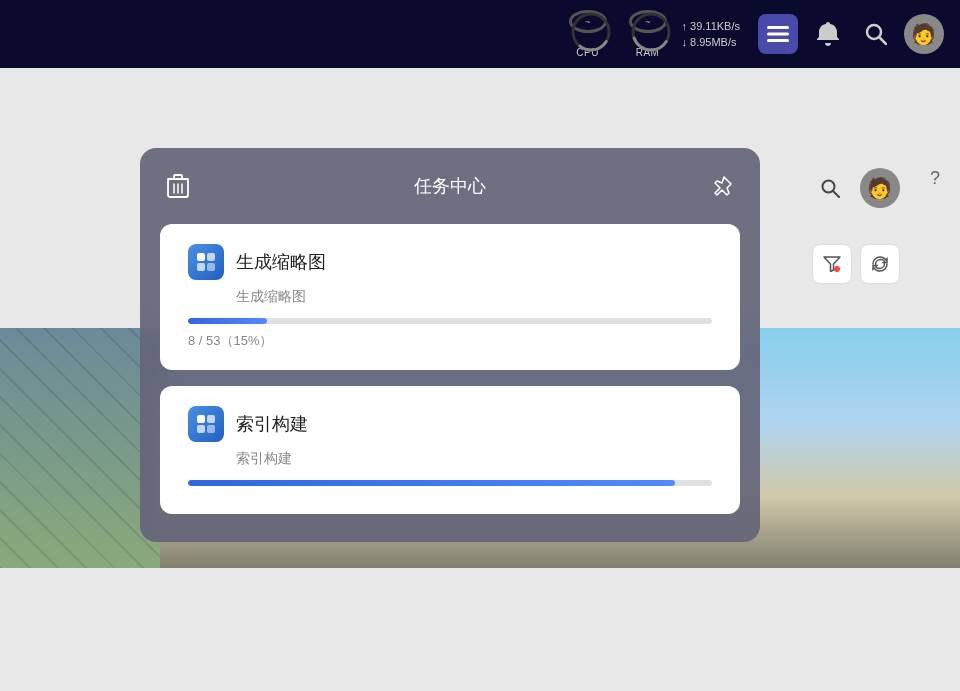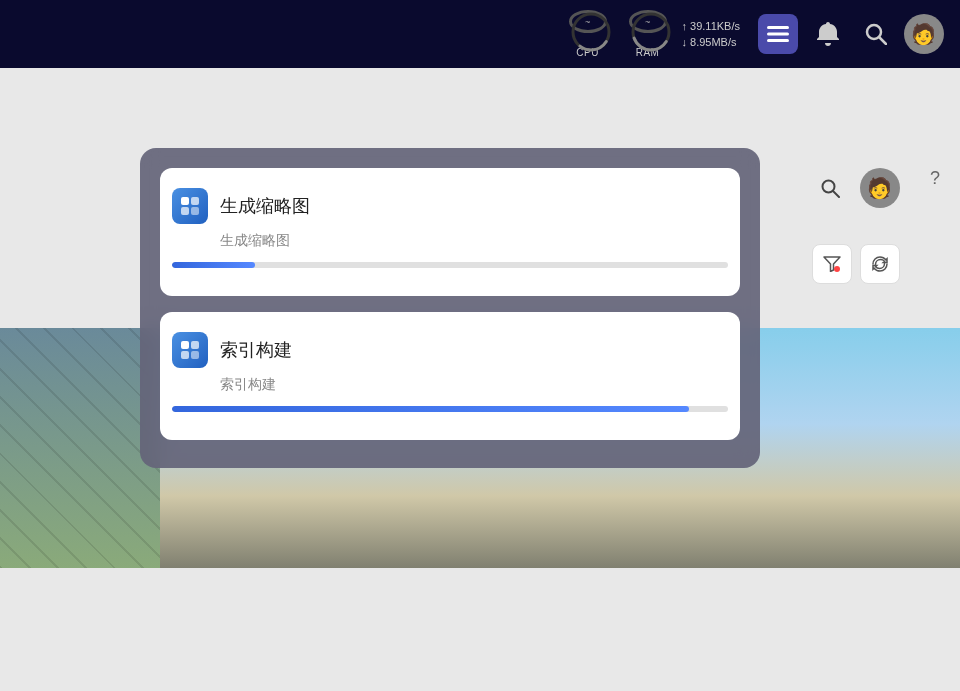--- a/index.html
+++ b/index.html
@@ -234,21 +234,21 @@
       justify-content: center;
       width: 36px;
       height: 36px;
       cursor: pointer;
     }
 
     
     .task-card {
       background: #fff;
       border-radius: 12px;
-      padding: 20px 12px;
+      padding: 20px 28px;
       margin-bottom: 16px;
     }
 
     .task-card:last-child {
       margin-bottom: 8px;
     }
 
     .task-card-header {
       display: flex;
       align-items: center;
@@ -407,37 +407,58 @@
     <div class="photo-left">
       <div class="photo-scaffolding"></div>
     </div>
     <div class="photo-right">
       <div class="photo-street"></div>
     </div>
   </div>
 
   <div class="task-overlay">
 
+    <div class="task-header">
+      <div class="task-header-left">
+        <svg width="22" height="24" viewBox="0 0 22 24" fill="none">
+          <rect x="1" y="5" width="20" height="18" rx="2" stroke="white" stroke-width="1.8" fill="none"></rect>
+          <line x1="1" y1="5" x2="21" y2="5" stroke="white" stroke-width="1.8" stroke-linecap="round"></line>
+          <rect x="7" y="1" width="8" height="4" rx="1" stroke="white" stroke-width="1.8" fill="none"></rect>
+          <line x1="7" y1="10" x2="7" y2="19" stroke="white" stroke-width="1.5" stroke-linecap="round"></line>
+          <line x1="11" y1="10" x2="11" y2="19" stroke="white" stroke-width="1.5" stroke-linecap="round"></line>
+          <line x1="15" y1="10" x2="15" y2="19" stroke="white" stroke-width="1.5" stroke-linecap="round"></line>
+        </svg>
+      </div>
+
+      <span class="task-title">任务中心</span>
+
+      <div class="task-pin">
+        <svg width="22" height="22" viewBox="0 0 22 22" fill="none">
+          <path d="M13 2L20 9L16 13L18 18L16 20L11 15L6 20L4 18L9 13L4 8L6 6L11 8L13 2Z" stroke="white" stroke-width="1.5" fill="none" stroke-linejoin="round"></path>
+        </svg>
+      </div>
+    </div>
 
     <div class="task-card">
       <div class="task-card-header">
         <div class="task-card-icon">
           <svg width="22" height="22" viewBox="0 0 22 22" fill="white">
             <rect x="2" y="2" width="8" height="8" rx="2" fill="white"></rect>
             <rect x="12" y="2" width="8" height="8" rx="2" fill="white" opacity="0.7"></rect>
             <rect x="2" y="12" width="8" height="8" rx="2" fill="white" opacity="0.7"></rect>
             <rect x="12" y="12" width="8" height="8" rx="2" fill="white" opacity="0.5"></rect>
           </svg>
         </div>
         <span class="task-card-name">生成缩略图</span>
       </div>
       <div class="task-card-subtitle">生成缩略图</div>
       <div class="progress-bar-bg">
         <div class="progress-bar-fill" style="width: 15%;"></div>
       </div>
+      <div class="task-card-progress-text">8 / 53（15%）</div>
     </div>
 
     <div class="task-card">
       <div class="task-card-header">
         <div class="task-card-icon">
           <svg width="22" height="22" viewBox="0 0 22 22" fill="white">
             <rect x="2" y="2" width="8" height="8" rx="2" fill="white"></rect>
             <rect x="12" y="2" width="8" height="8" rx="2" fill="white" opacity="0.7"></rect>
             <rect x="2" y="12" width="8" height="8" rx="2" fill="white" opacity="0.7"></rect>
             <rect x="12" y="12" width="8" height="8" rx="2" fill="white" opacity="0.5"></rect>

